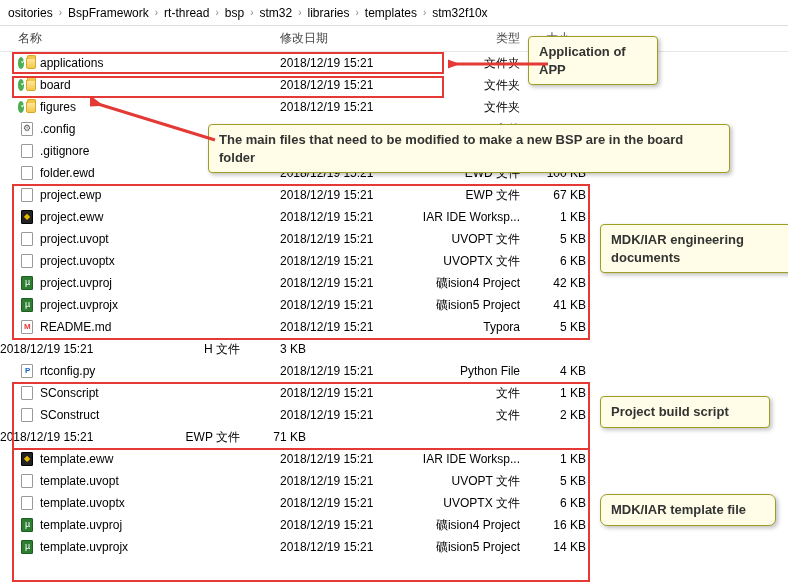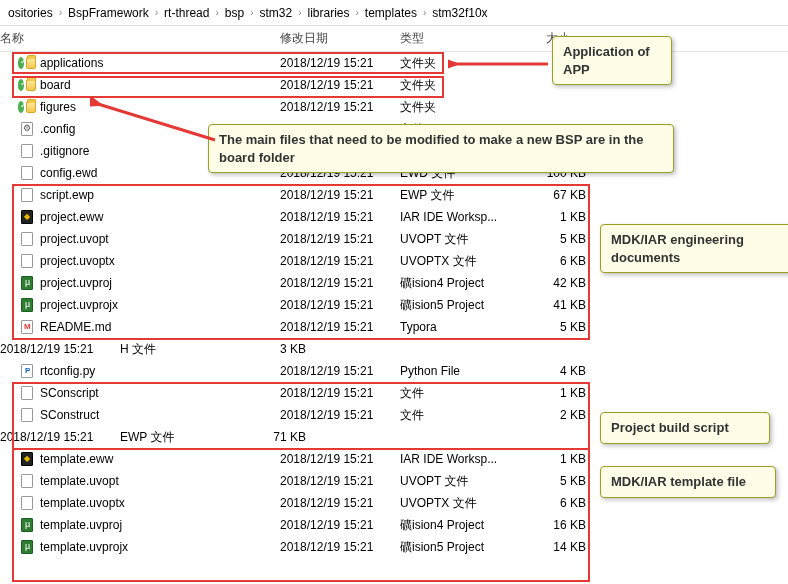--- a/index.html
+++ b/index.html
@@ -34,27 +34,27 @@
   .listing {
     position: relative;
   }
   .header-row {
     display: flex;
     border-bottom: 1px solid #e6e6e6;
     height: 26px;
     align-items: center;
     color: #444;
   }
-  .col-name { }
+  .col-name { padding-left: 18px; }
   .col-date {}
   .col-type {}
   .col-size { text-align: right; padding-right: 20px;}
   .w-name { width: 280px; }
   .w-date { width: 120px; }
-  .w-type { width: 120px; }
+  .w-type { width: 120px; text-align: right; }
   .w-size { width: 70px; }
   .row {
     display: flex;
     height: 22px;
     align-items: center;
   }
   .row .cell { overflow: hidden; white-space: nowrap; text-overflow: ellipsis; }
   .cell.name { display: flex; align-items: center; padding-left: 18px; }
   .cell.size { text-align: right; padding-right: 4px; }
   .icon-slot {
@@ -201,32 +201,32 @@
         </div>
         <div class="cell w-date">2018/12/19 15:21</div>
         <div class="cell w-type">文件</div>
         <div class="cell size w-size">1 KB</div>
       </div>
       <div class="row">
         <div class="cell name w-name">
           <span class="icon-slot">
             <span class="file-ic "></span>
           </span>
-          <span>config.ewd</span>
+          <span>folder.ewd</span>
         </div>
         <div class="cell w-date">2018/12/19 15:21</div>
         <div class="cell w-type">EWD 文件</div>
         <div class="cell size w-size">100 KB</div>
       </div>
       <div class="row">
         <div class="cell name w-name">
           <span class="icon-slot">
             <span class="file-ic "></span>
           </span>
-          <span>script.ewp</span>
+          <span>project.ewp</span>
         </div>
         <div class="cell w-date">2018/12/19 15:21</div>
         <div class="cell w-type">EWP 文件</div>
         <div class="cell size w-size">67 KB</div>
       </div>
       <div class="row">
         <div class="cell name w-name">
           <span class="icon-slot">
             <span class="file-ic dark"></span>
           </span>
@@ -391,25 +391,25 @@
       </div>
     </div>
 </div>
 
 <div class="redbox" style="left:12px; top:52px; width:432px; height:22px;"></div>
 <div class="redbox" style="left:12px; top:76px; width:432px; height:22px;"></div>
 <div class="redbox" style="left:12px; top:184px; width:578px; height:156px;"></div>
 <div class="redbox" style="left:12px; top:382px; width:578px; height:68px;"></div>
 <div class="redbox" style="left:12px; top:448px; width:578px; height:134px;"></div>
 
-<div class="callout" style="left:552px; top:36px; width:120px;">Application of APP</div>
-<div class="callout" style="left:208px; top:124px; width:466px;">The main files that need to be modified to make a new BSP are in the board folder</div>
+<div class="callout" style="left:528px; top:36px; width:130px;">Application of APP</div>
+<div class="callout" style="left:208px; top:124px; width:522px;">The main files that need to be modified to make a new BSP are in the board folder</div>
 <div class="callout" style="left:600px; top:224px; width:198px;">MDK/IAR engineering documents</div>
-<div class="callout" style="left:600px; top:412px; width:170px;">Project build script</div>
-<div class="callout" style="left:600px; top:466px; width:176px;">MDK/IAR template file</div>
+<div class="callout" style="left:600px; top:396px; width:170px;">Project build script</div>
+<div class="callout" style="left:600px; top:494px; width:176px;border-radius:7px;">MDK/IAR template file</div>
 
 <svg class="arrow-svg" style="left:448px; top:52px; width:104px; height:24px;">
   <defs>
       <marker id="ah1" markerWidth="10" markerHeight="10" refX="2" refY="3" orient="auto">
         <path d="M8,0 L0,3 L8,6 Z" fill="#e53935"></path>
       </marker>
     </defs>
   <line x1="100" y1="12" x2="6" y2="12" stroke="#e53935" stroke-width="3" marker-end="url(#ah1)"></line>
 </svg>
 <svg class="arrow-svg" style="left:90px; top:96px; width:130px; height:50px;">

